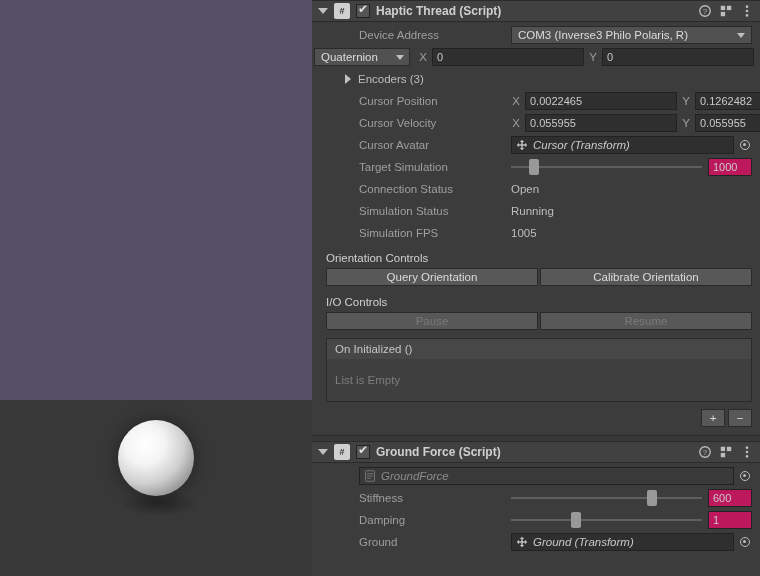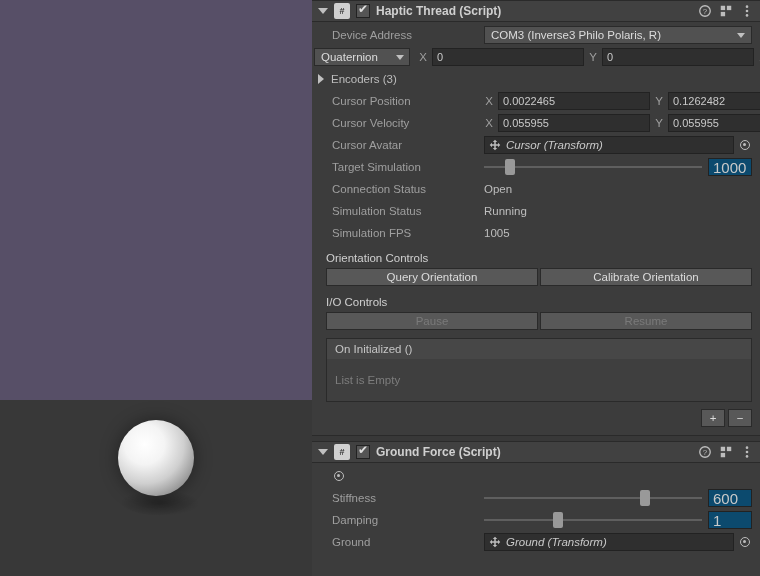--- a/index.html
+++ b/index.html
@@ -26,21 +26,21 @@
   .foldout { width:0; height:0; border-left:5px solid transparent; border-right:5px solid transparent; border-top:6px solid #c0c0c0; cursor:pointer; }
   .script-icon {
     width:16px; height:16px; background:#d0d0d0; border-radius:2px; display:flex;
     align-items:center; justify-content:center; font-size:9px; color:#333; font-weight:bold;
   }
   .chk { width:14px; height:14px; appearance:none; background:#555; border:1px solid #222; cursor:pointer; position:relative; }
   .chk:checked::after { content:"✔"; position:absolute; top:-3px; left:1px; font-size:12px; color:#e0e0e0; }
   .hdr-icons { display:flex; gap:7px; }
   .hdr-icon { width:14px; height:14px; fill:#bdbdbd; cursor:pointer; }
   .body { padding:4px 8px 8px 20px; display:flex; flex-direction:column; gap:4px; }
-  .row { display:flex; align-items:center; min-height:18px; gap:4px; }
+  .row { display:flex; align-items:center; min-height:18px; gap:4px;margin-left:27px; }
   .label { width:148px; color:#9f9f9f; flex-shrink:0; }
   .val { color:#bdbdbd; }
   .dropdown {
     background:#515151; border:1px solid #2a2a2a; height:18px; color:#dcdcdc;
     display:flex; align-items:center; padding:0 6px; flex:1; cursor:pointer;
     justify-content:space-between;
   }
   .dd-small { width:96px; flex:0; margin-left:0;gap:18px; }
   .dd-small-wrapper { margin-left:-18px; }
   .caret { width:0;height:0;border-left:4px solid transparent;border-right:4px solid transparent;border-top:5px solid #c0c0c0; }
@@ -58,22 +58,22 @@
   .obj-picker { width:14px; height:14px; display:flex; align-items:center; justify-content:center; cursor:pointer; }
   .picker-circle { width:10px;height:10px;border:1.5px solid #bdbdbd;border-radius:50%;position:relative; }
   .picker-circle::after { content:""; position:absolute;width:3px;height:3px;background:#bdbdbd;border-radius:50%;left:2px;top:2px; }
   .slider-wrap { flex:1; display:flex; align-items:center; gap:6px; }
   .slider { flex:1; height:14px; appearance:none; background:transparent; cursor:pointer; }
   .slider::-webkit-slider-runnable-track { height:2px; background:#5f5f5f; }
   .slider::-webkit-slider-thumb { appearance:none; width:10px; height:16px; background:#999; margin-top:-7px; border-radius:2px; }
   .slider::-moz-range-track { height:2px; background:#5f5f5f; }
   .slider::-moz-range-thumb { width:10px; height:16px; background:#999; border:none; border-radius:2px; }
   .num-out {
-    width:44px; background:#0c4a6e; border:1px solid #222; height:18px; color:#c9c9c9;
-    padding:0 4px; font-size:15px;
+    width:44px; background:#be185d; border:1px solid #222; height:18px; color:#c9c9c9;
+    padding:0 4px; font-size:11px;
   }
   .fold-right {
     width:0;height:0;border-top:5px solid transparent;border-bottom:5px solid transparent;border-left:6px solid #c0c0c0; cursor:pointer; margin-left:-14px; margin-right:3px;
   }
   .section-label { color:#d0d0d0; font-weight:normal; margin-top:6px; margin-left:-6px; }
   .btn-row { display:flex; gap:2px; margin-left:-6px; }
   .btn {
     flex:1; background:#585858; border:1px solid #2a2a2a; height:18px; color:#dcdcdc;
     display:flex; align-items:center; justify-content:center; cursor:pointer;
   }
@@ -256,20 +256,27 @@
       <svg class="hdr-icon" viewBox="0 0 16 16">
           <circle cx="8" cy="3" r="1.5" fill="#bdbdbd"></circle>
           <circle cx="8" cy="8" r="1.5" fill="#bdbdbd"></circle>
           <circle cx="8" cy="13" r="1.5" fill="#bdbdbd"></circle>
         </svg>
     </div>
   </div>
 
   <div class="body">
     <div class="row">
+      <div class="obj-field" style="background:#3a3a3a">
+        <svg class="obj-icon" viewBox="0 0 16 16">
+            <rect x="2" y="1" width="12" height="14" rx="1" fill="none" stroke="#8a8a8a"></rect>
+            <path d="M4 5h8M4 8h8M4 11h5" stroke="#8a8a8a"></path>
+          </svg>
+        <span style="color:#8a8a8a">GroundForce</span>
+      </div>
       <div class="obj-picker">
           <div class="picker-circle"></div>
         </div>
     </div>
 
     <div class="row">
       <div class="label">Stiffness</div>
       <div class="slider-wrap">
         <input type="range" class="slider" min="0" max="1000" value="750" style="">
         <input class="num-out" value="600" style="">

